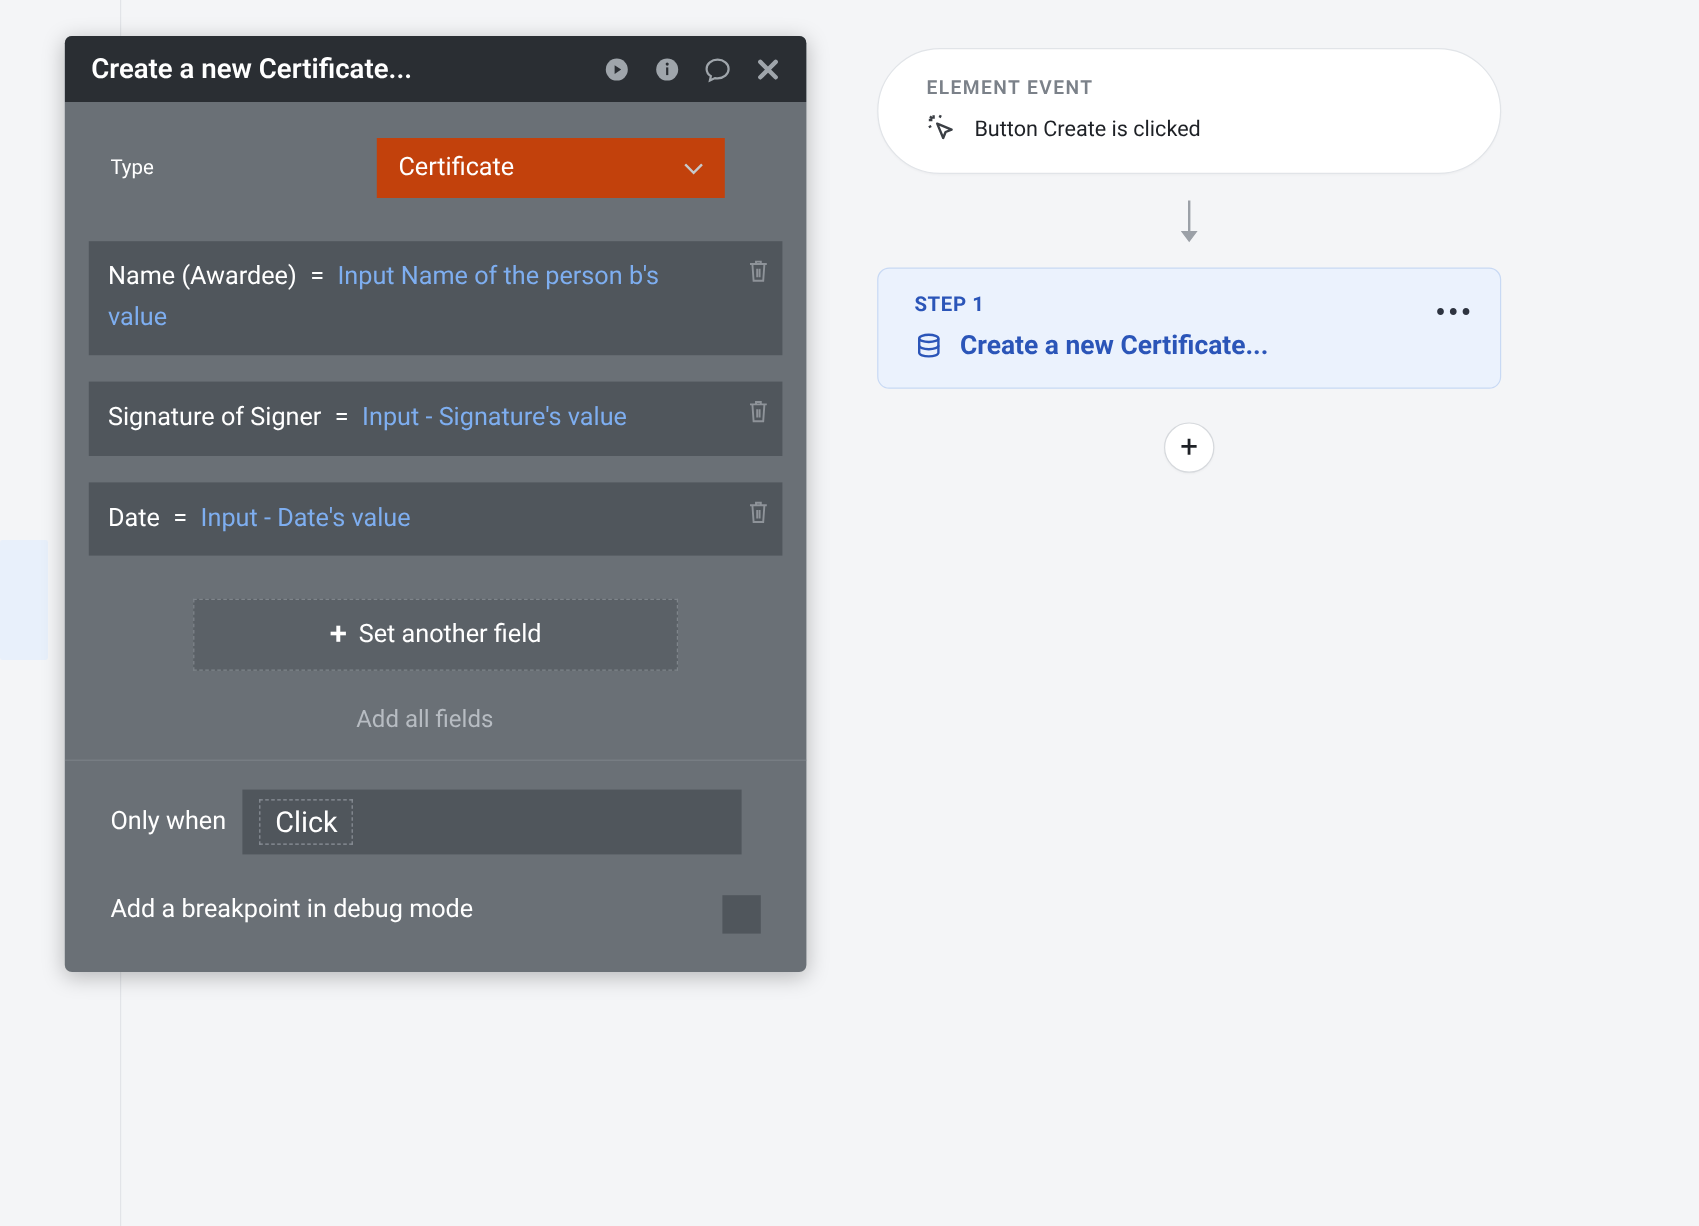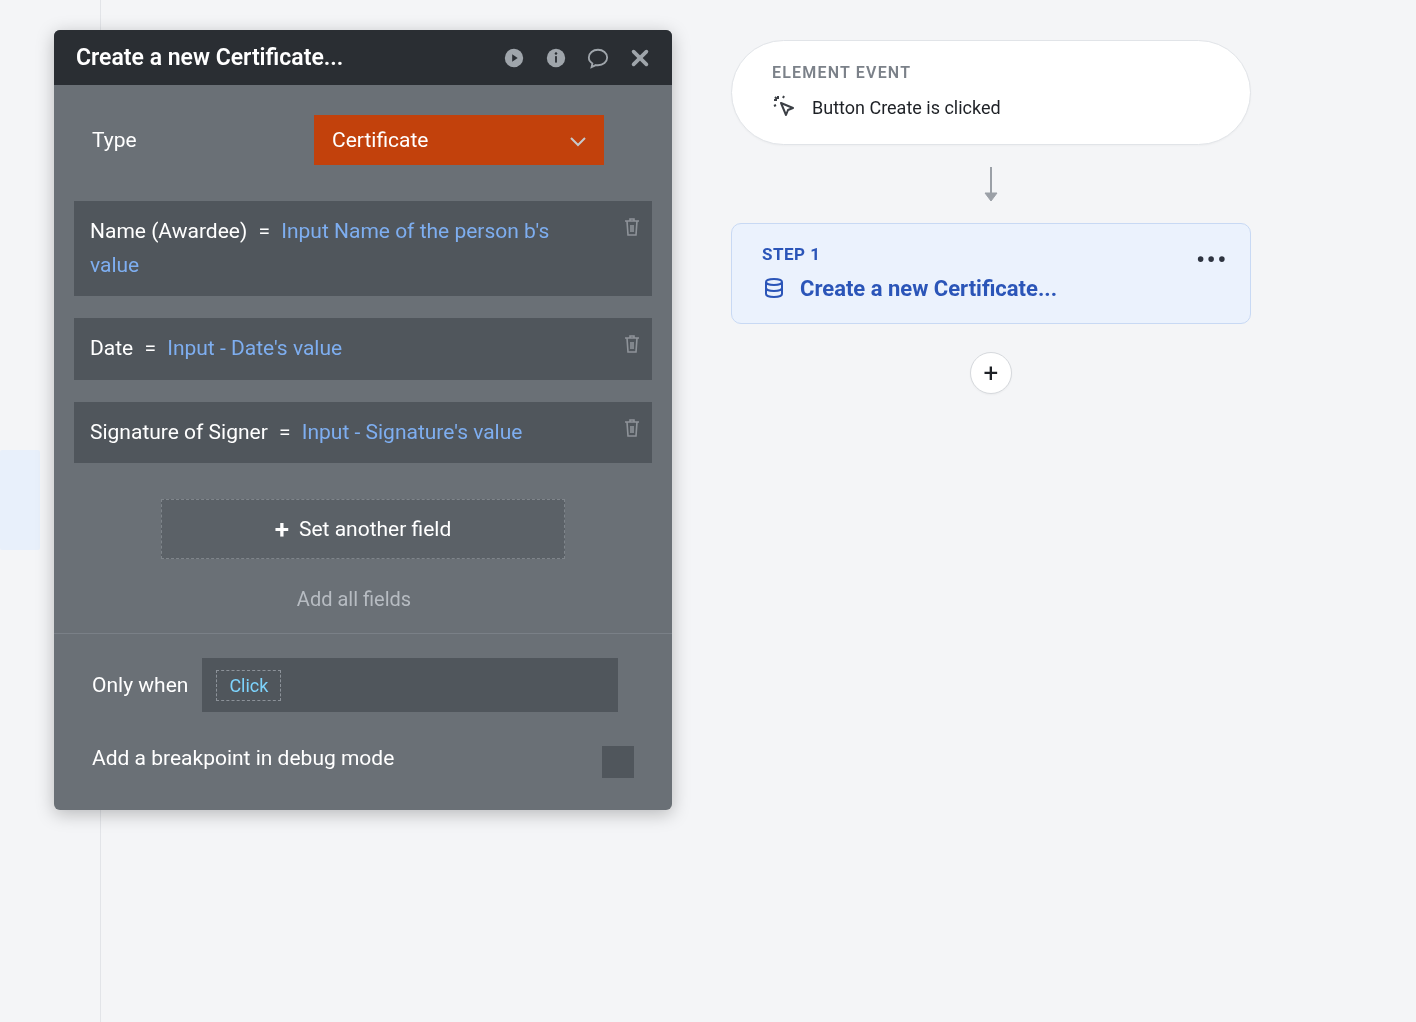--- a/index.html
+++ b/index.html
@@ -78,21 +78,21 @@
   }
 
   
   .type-row {
     display: flex;
     align-items: center;
     margin-bottom: 36px;
   }
   .type-label {
     width: 240px;
-    font-size: 21px;
+    font-size: 17px;
     color: #fff;
     padding-left: 18px;
   }
   .type-select {
     flex: 0 0 290px;
     background: #c2410c;
     height: 50px;
     display: flex;
     align-items: center;
     justify-content: space-between;
@@ -166,22 +166,22 @@
     background: #50565c;
     width: 416px;
     height: 54px;
     display: flex;
     align-items: center;
     padding: 0 14px;
   }
   .click-ph {
     border: 1px dashed #8c9299;
     padding: 4px 12px;
-    color: #7dd3fc;
-    font-size: 18px;
+    color: #ffffff;
+    font-size: 24px;
   }
 
   .breakpoint-row {
     display: flex;
     justify-content: space-between;
     padding: 20px 18px 22px 18px;
     font-size: 21px;
   }
   .breakpoint-chk {
     width: 32px;
@@ -339,34 +339,34 @@
       <span class="eq">  =  </span>
       <span class="expr">Input Name of the person b's value</span>
       <span class="del">
         <svg viewBox="0 0 20 22">
             <path d="M3 5h14M8 5V3h4v2M5 5l1 14h8l1-14M9 9v7M11 9v7" stroke="#8e9399" stroke-width="1.6" fill="none"></path>
           </svg>
       </span>
     </div>
 
     <div class="field-box">
+      <span>Signature of Signer</span>
+      <span class="eq">  =  </span>
+      <span class="expr">Input - Signature's value</span>
+      <span class="del">
+        <svg viewBox="0 0 20 22">
+            <path d="M3 5h14M8 5V3h4v2M5 5l1 14h8l1-14M9 9v7M11 9v7" stroke="#8e9399" stroke-width="1.6" fill="none"></path>
+          </svg>
+      </span>
+    </div>
+
+    <div class="field-box">
       <span>Date</span>
       <span class="eq">  =  </span>
       <span class="expr">Input - Date's value</span>
-      <span class="del">
-        <svg viewBox="0 0 20 22">
-            <path d="M3 5h14M8 5V3h4v2M5 5l1 14h8l1-14M9 9v7M11 9v7" stroke="#8e9399" stroke-width="1.6" fill="none"></path>
-          </svg>
-      </span>
-    </div>
-
-    <div class="field-box">
-      <span>Signature of Signer</span>
-      <span class="eq">  =  </span>
-      <span class="expr">Input - Signature's value</span>
       <span class="del">
         <svg viewBox="0 0 20 22">
             <path d="M3 5h14M8 5V3h4v2M5 5l1 14h8l1-14M9 9v7M11 9v7" stroke="#8e9399" stroke-width="1.6" fill="none"></path>
           </svg>
       </span>
     </div>
 
     <div class="set-another">
       <span class="plus">+</span>
       <span>Set another field</span>

